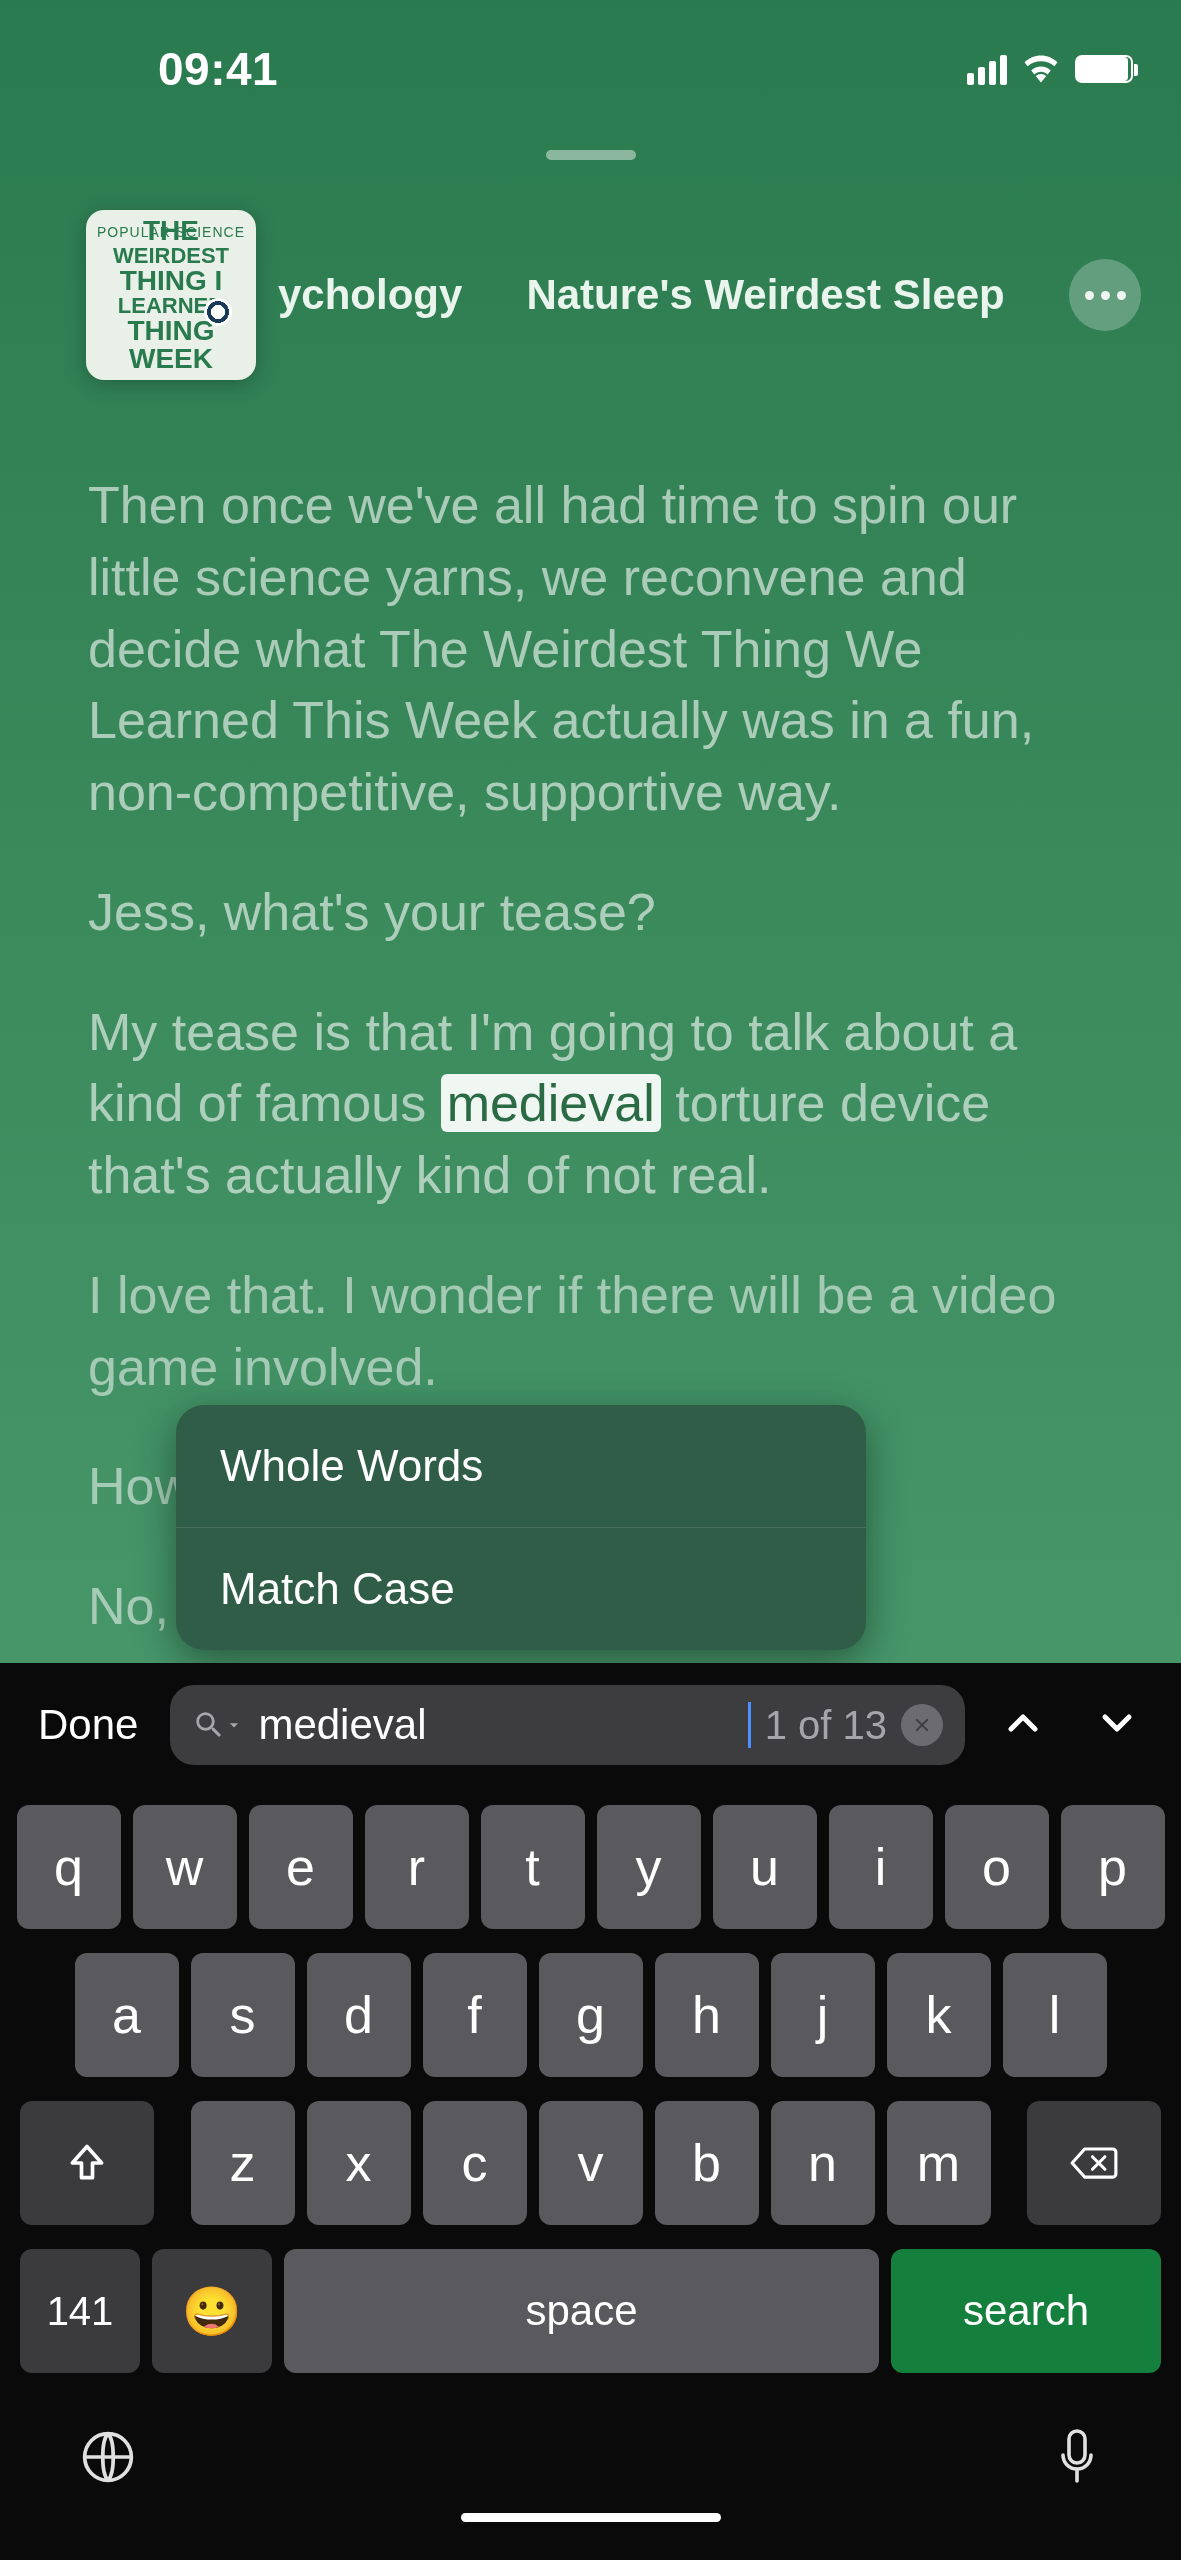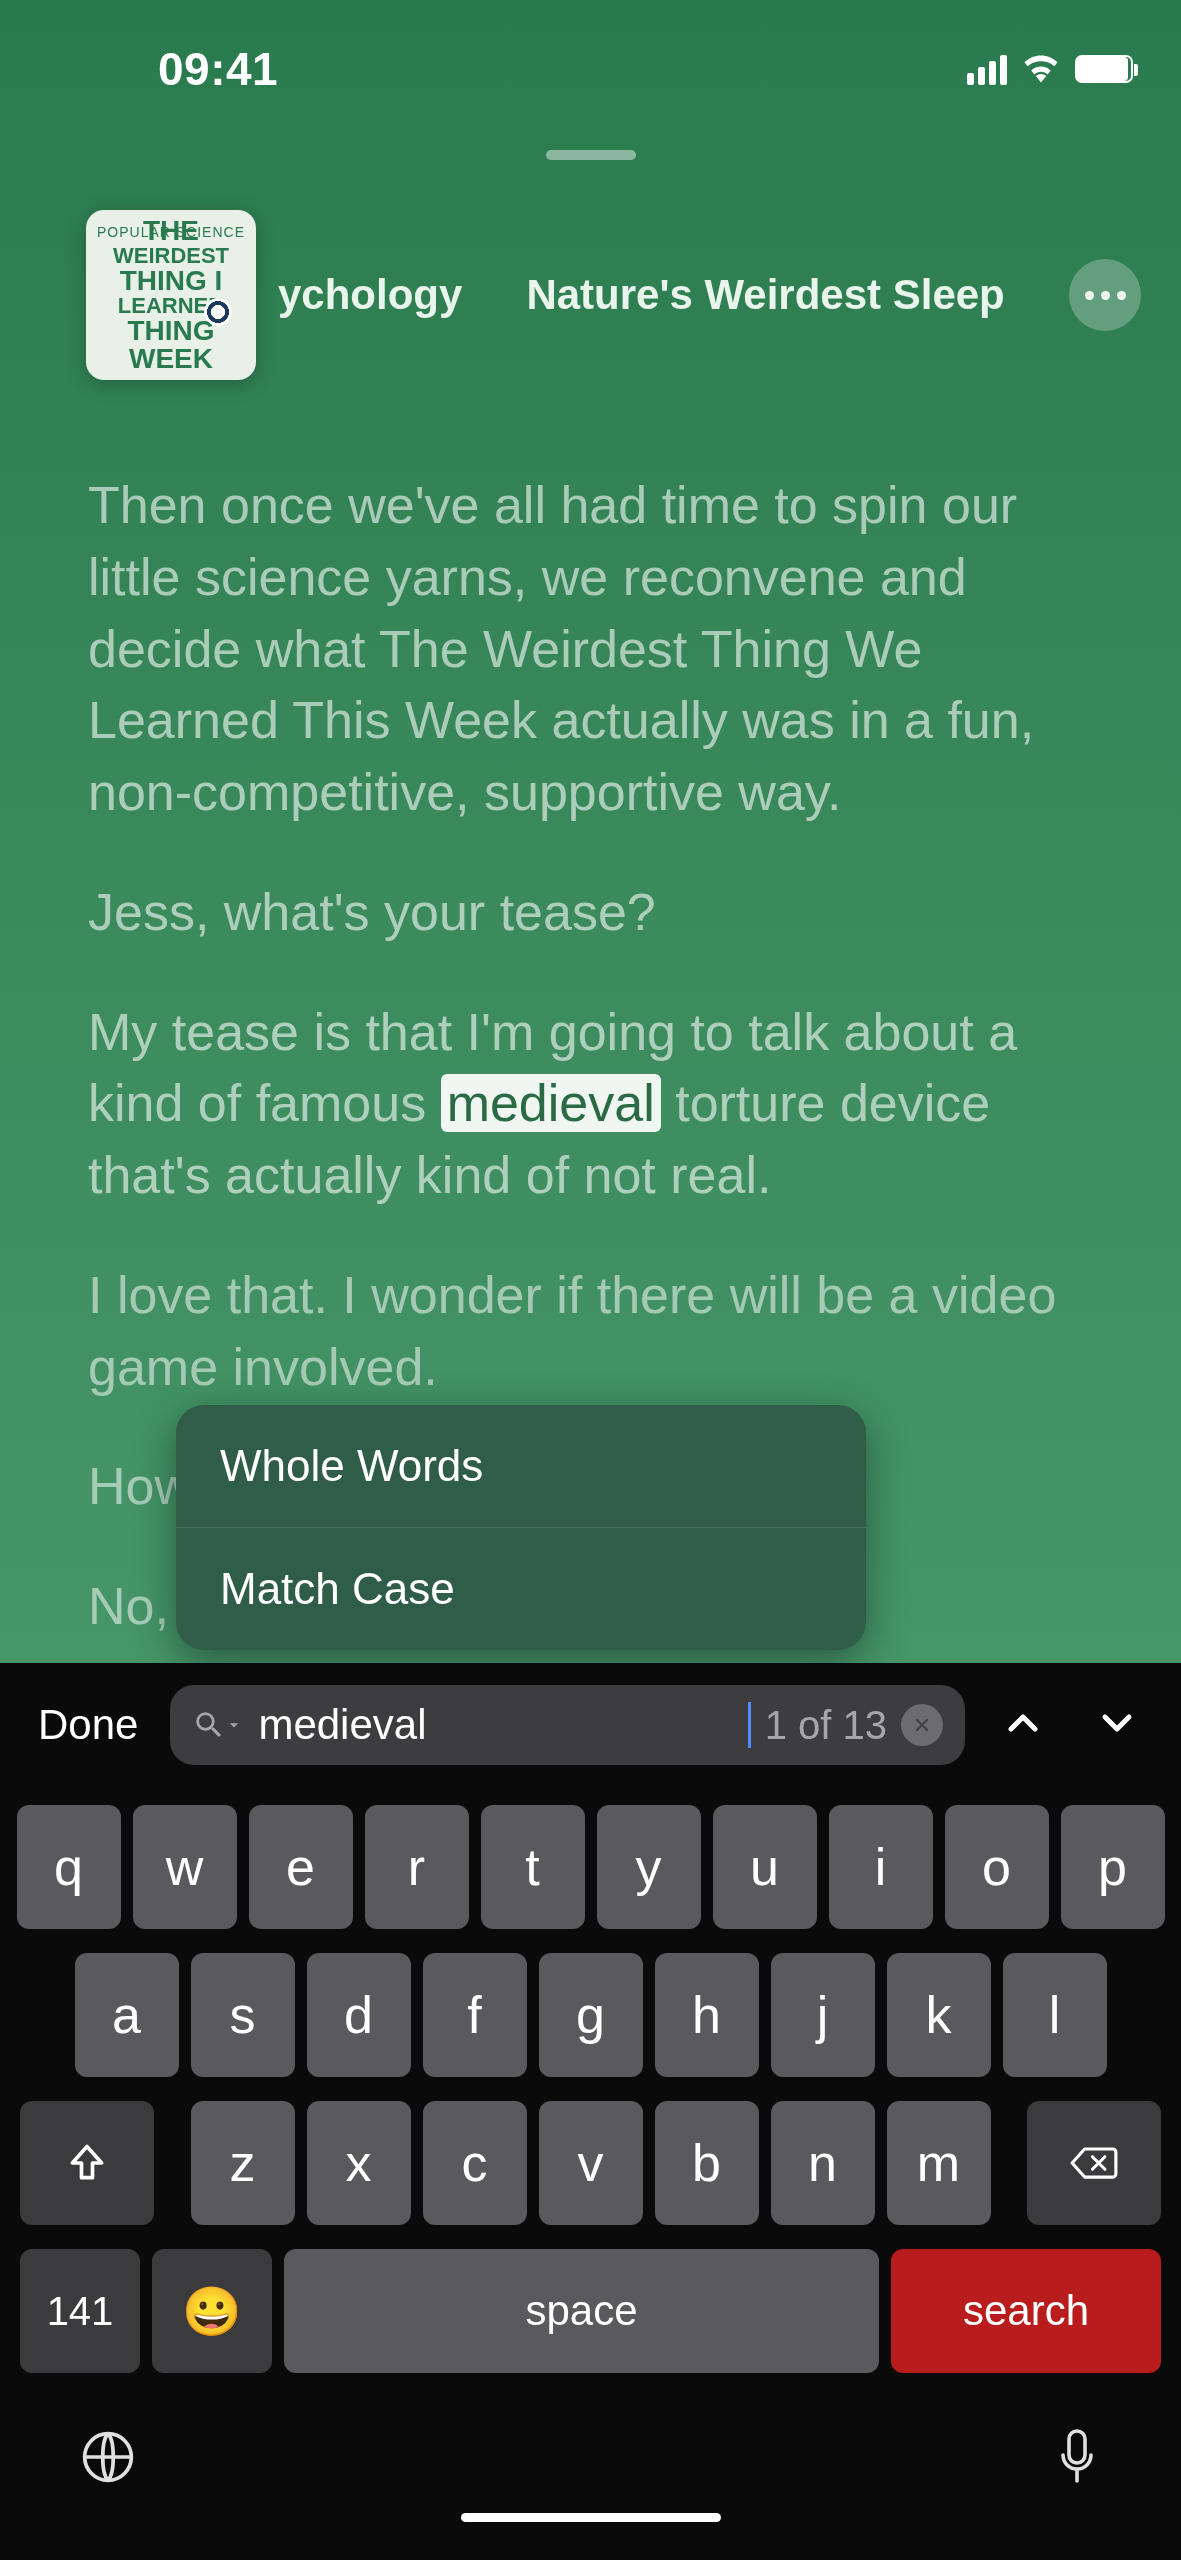--- a/index.html
+++ b/index.html
@@ -68,21 +68,21 @@
 
     
     .keyboard { background:#0a0a0a; padding: 18px 10px 22px; }
     .kb-row { display:flex; justify-content:center; gap: 12px; margin-bottom: 24px; }
     .key { background:#5a5a5e; color:#fff; border-radius: 12px; height: 124px; display:flex; align-items:center; justify-content:center; font-size:52px; font-weight:400; }
     .key.letter { width: 104px; }
     .key.fn { background:#3b3b3d; width:134px; }
     .key.shift { width:134px; }
     .key.backspace { width:134px; }
     .key.space { flex:1; font-size:42px; }
-    .key.search-key { background:#b91c1c; width: 270px; font-size:42px; }
+    .key.search-key { background:#15803d; width: 270px; font-size:42px; }
     .kb-row.row2 { padding: 0 60px; }
     .kb-row.row3 { justify-content: space-between; padding: 0 10px; }
     .kb-row.row3 .letters { display:flex; gap:12px; }
     .kb-row.row4 { gap:12px; padding: 0 10px; }
     .kb-row.row4 .key.num { width:120px; background:#3b3b3d; font-size:40px; }
     .kb-row.row4 .key.emoji { width:120px; background:#3b3b3d; font-size:48px; }
 
     
     .kb-util { display:flex; justify-content:space-between; align-items:center; padding: 30px 70px 12px; }
     .globe, .mic { color:#E0E0E0; }

